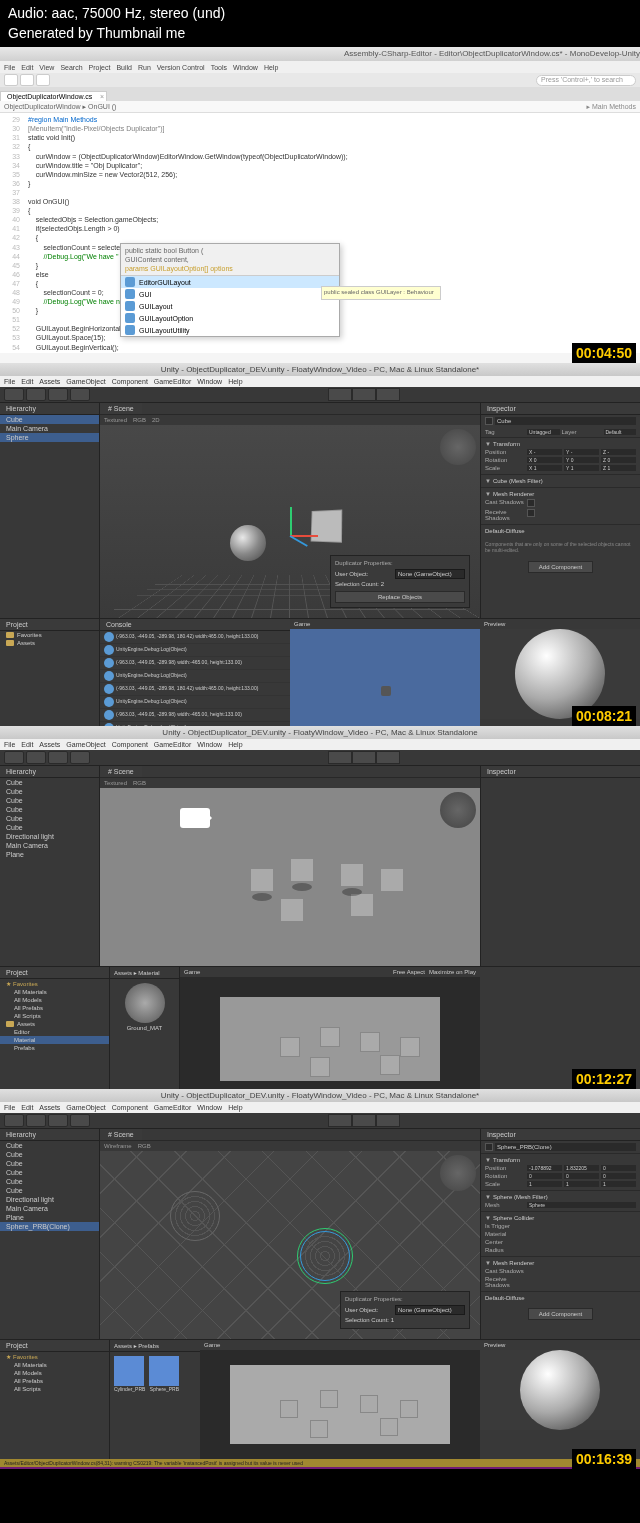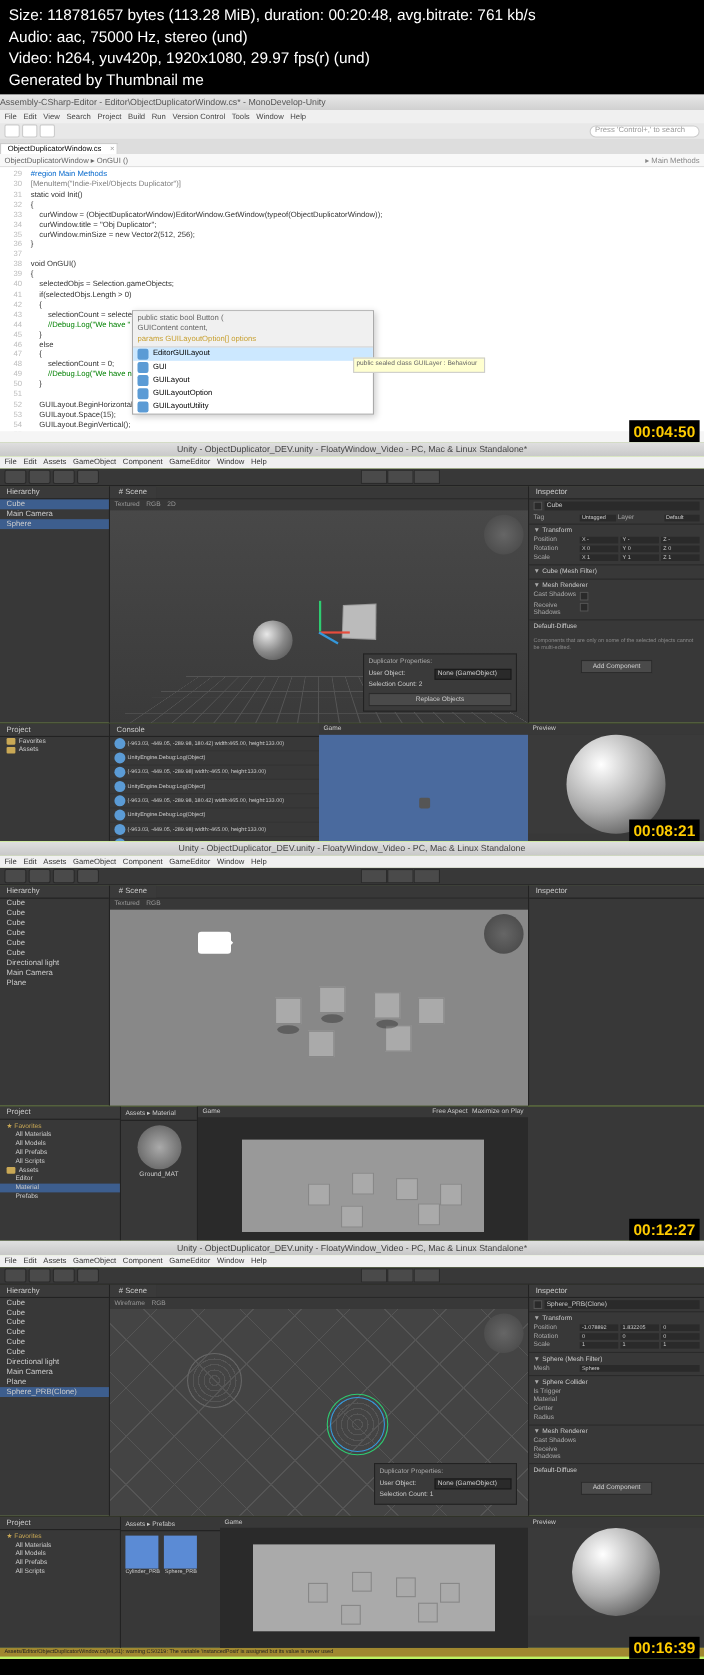--- a/index.html
+++ b/index.html
@@ -1,20 +1,20 @@
 <!DOCTYPE html>
 <html><head>
 <meta charset="utf-8">
 <style>
 *{margin:0;padding:0;box-sizing:border-box;font-family:Arial,sans-serif}
 body{width:640px;background:#000}
 .header{background:#000;color:#fff;padding:4px 8px;font-size:14px}
 .header-line{display:block;line-height:1.4}
 .mono-window{background:#f5f5f5;height:316px;position:relative;font-size:8px}
-.mono-titlebar{background:linear-gradient(#e8e8e8,#d0d0d0);height:14px;font-size:8px;text-align:left;line-height:14px;color:#555}
+.mono-titlebar{background:linear-gradient(#e8e8e8,#d0d0d0);height:14px;font-size:8px;text-align:right;line-height:14px;color:#555}
 .mono-menubar{background:#f0f0f0;height:12px;padding:0 4px;font-size:7px;display:flex;gap:6px;align-items:center;color:#444}
 .mono-toolbar{background:#e8e8e8;height:14px;display:flex;align-items:center;padding:0 4px;gap:2px}
 .mono-btn{width:14px;height:12px;background:#fff;border:1px solid #ccc;border-radius:2px}
 .mono-search{margin-left:auto;width:100px;height:11px;background:#fff;border:1px solid #ccc;border-radius:8px;font-size:7px;padding:0 4px;color:#999}
 .mono-tabs{background:#ddd;height:14px;display:flex;align-items:flex-end}
 .mono-tab{background:#fff;padding:1px 14px 1px 6px;font-size:7px;border:1px solid #ccc;border-bottom:none;position:relative}
 .mono-tab-close{position:absolute;right:2px;top:1px;color:#999}
 .mono-subbar{background:#f8f8f8;height:12px;padding:0 4px;font-size:7px;display:flex;align-items:center;color:#666;border-bottom:1px solid #ddd;position:relative}
 .mono-subbar-right{position:absolute;right:4px;color:#888}
 .code-area{background:#fff;height:240px;padding:2px 4px;font-family:monospace;font-size:7px;line-height:1.3;position:relative;overflow:hidden}
@@ -22,21 +22,21 @@
 .line-num{color:#bbb;width:16px;text-align:right;margin-right:8px;flex-shrink:0}
 .code-content{white-space:pre;color:#333}
 .kw{color:#0066cc}.cm{color:#008000}.attr{color:#808080}
 .autocomplete{position:absolute;left:120px;top:130px;width:220px;background:#fff;border:1px solid #aaa;box-shadow:2px 2px 6px rgba(0,0,0,0.2);font-size:7px}
 .ac-header{background:#f0f0f0;padding:2px 4px;color:#666;border-bottom:1px solid #ccc}
 .ac-item{padding:1px 4px;display:flex;align-items:center;gap:4px}
 .ac-item.sel{background:#cce8ff}
 .ac-icon{width:10px;height:10px;background:#5b9bd5;border-radius:2px}
 .ac-tooltip{position:absolute;left:200px;top:42px;width:120px;background:#ffffd0;border:1px solid #ccc;padding:2px;font-size:6px;color:#666}
 .timestamp{position:absolute;bottom:0;right:4px;background:#000;color:#fc0;font-size:14px;padding:2px 4px;font-weight:bold}
-.unity-window{background:#bef264;height:363px;position:relative;font-size:7px;color:#ccc}
+.unity-window{background:#701a75;height:363px;position:relative;font-size:7px;color:#ccc}
 .unity-titlebar{background:linear-gradient(#e0e0e0,#c8c8c8);height:13px;font-size:8px;text-align:center;line-height:13px;color:#444}
 .unity-menubar{background:#f0f0f0;height:11px;padding:0 4px;font-size:7px;display:flex;gap:6px;align-items:center;color:#333}
 .unity-toolbar{background:#383838;height:16px;display:flex;align-items:center;padding:0 4px;gap:2px;border-bottom:1px solid #222}
 .unity-tool-btn{width:20px;height:13px;background:#4a4a4a;border:1px solid #2a2a2a;border-radius:2px}
 .unity-play-group{margin:0 auto;display:flex}
 .unity-play-btn{width:24px;height:13px;background:#4a4a4a;border:1px solid #2a2a2a}
 .unity-main{display:flex;height:215px}
 .unity-hierarchy{width:100px;background:#383838;border-right:1px solid #222}
 .unity-panel-tab{background:#3a3a3a;padding:2px 6px;font-size:7px;border-bottom:1px solid #222}
 .unity-hier-item{padding:1px 6px;font-size:7px}
@@ -89,23 +89,21 @@
 .camera-icon:before{content:'';position:absolute;right:-8px;top:4px;border:6px solid transparent;border-left-color:#fff}
 .cube-small{position:absolute;width:24px;height:24px;background:#aaa;border:1px solid #888}
 .cube-shadow{position:absolute;width:20px;height:8px;background:rgba(0,0,0,0.3);border-radius:50%}
 .wireframe-sphere{position:absolute;width:50px;height:50px;border-radius:50%;border:1px solid #666;background:repeating-radial-gradient(circle,transparent,transparent 4px,#555 4px,#555 5px)}
 .warning-bar{background:#a08830;color:#222;font-size:5px;padding:1px 4px}
 </style>
 </head>
 <body>
 
 <div class="header">
-  <span class="header-line">Size: 118781657 bytes (113.28 MiB), duration: 00:20:48, avg.bitrate: 761 kb/s</span>
   <span class="header-line">Audio: aac, 75000 Hz, stereo (und)</span>
-  <span class="header-line">Video: h264, yuv420p, 1920x1080, 29.97 fps(r) (und)</span>
   <span class="header-line">Generated by Thumbnail me</span>
 </div>
 
 <div class="mono-window">
   <div class="mono-titlebar">Assembly-CSharp-Editor - Editor\ObjectDuplicatorWindow.cs* - MonoDevelop-Unity</div>
   <div class="mono-menubar">
     <span>File</span>
     <span>Edit</span>
     <span>View</span>
     <span>Search</span>

